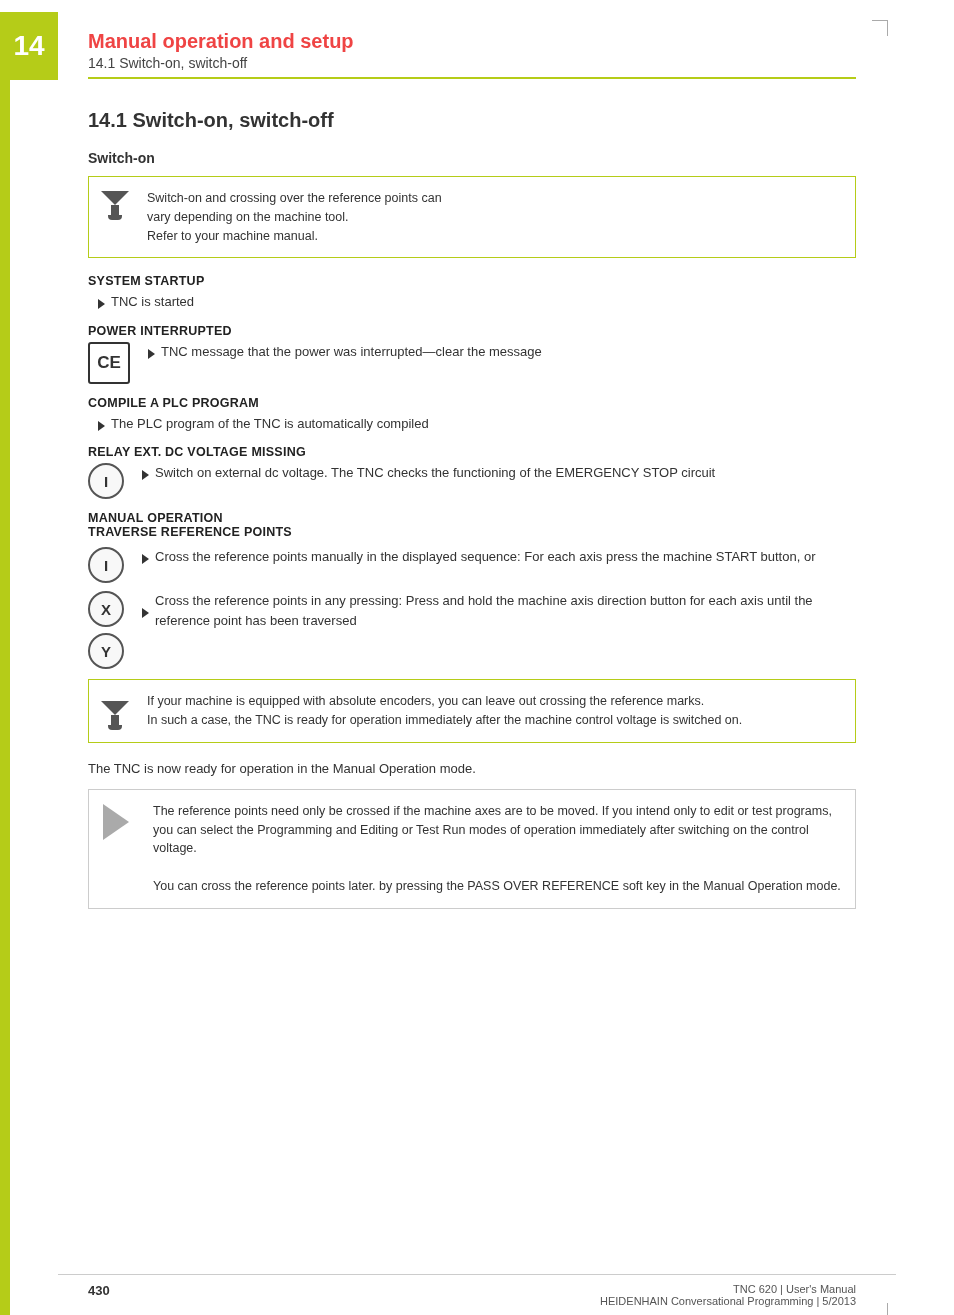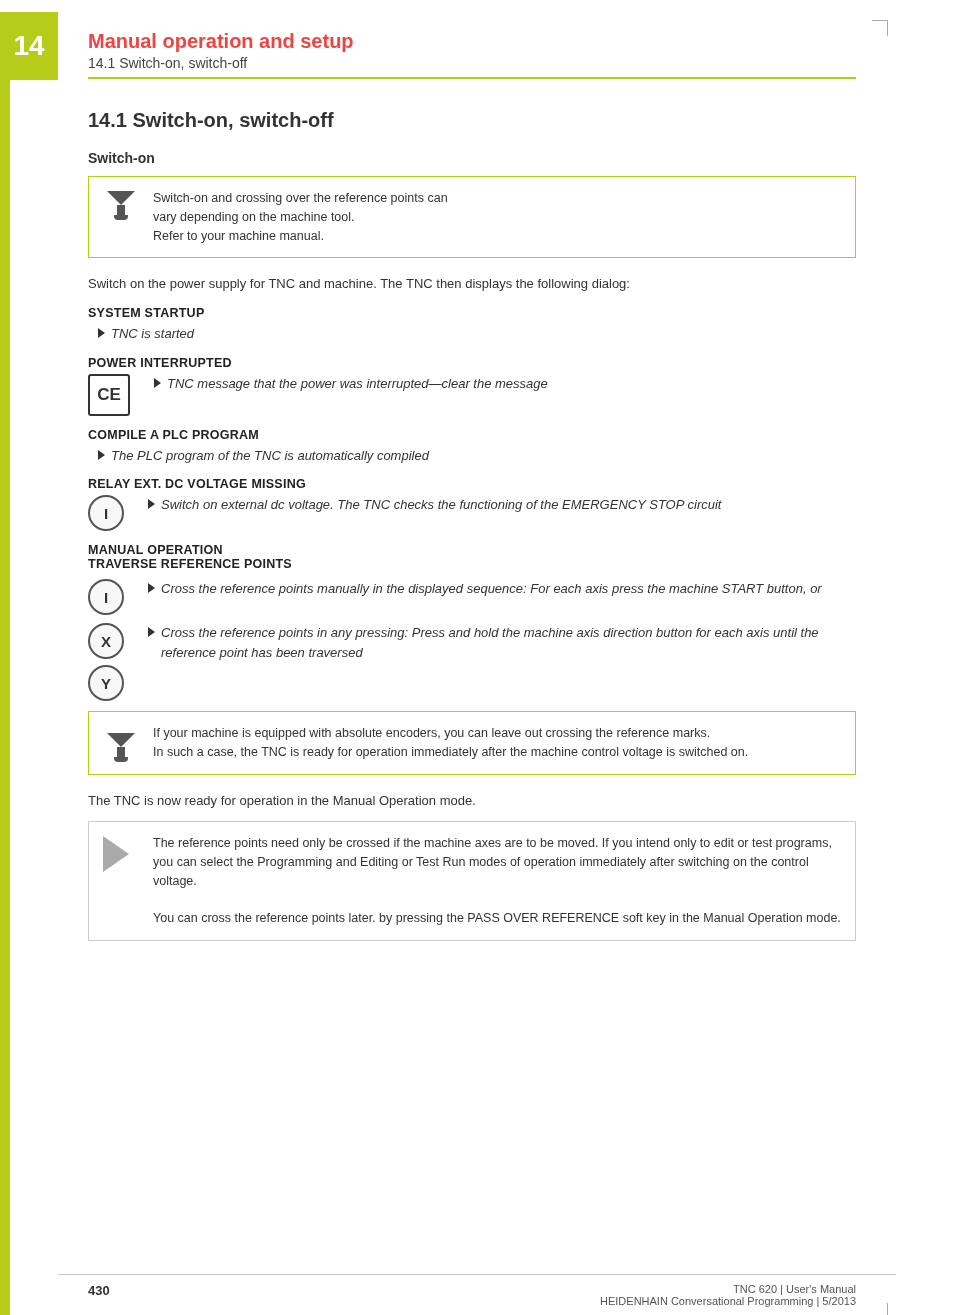--- a/index.html
+++ b/index.html
@@ -96,21 +96,21 @@
       font-size: 14px;
       font-weight: bold;
       color: #333;
       margin-bottom: 10px;
       margin-top: 6px;
     }
 
     
     .info-box {
       border: 1px solid #b5cc18;
-      padding: 12px 14px;
+      padding: 12px 8px;
       margin-bottom: 16px;
       display: flex;
       align-items: flex-start;
       gap: 14px;
     }
 
     .info-box-note {
       border: 1px solid #ccc;
       padding: 12px 14px;
       margin-bottom: 16px;
@@ -194,28 +194,27 @@
     }
 
     
     .tri-list {
       list-style: none;
       margin-bottom: 6px;
     }
 
     .tri-list li {
       display: flex;
-      align-items: flex-start;
+      align-items: center;
       gap: 6px;
       font-size: 13px;
       line-height: 1.5;
       color: #333;
       margin-bottom: 2px;
       padding-left: 10px;
-      font-style: italic;
     }
 
     .tri-bullet {
       margin-top: 4px;
       width: 0;
       height: 0;
       border-top: 5px solid transparent;
       border-bottom: 5px solid transparent;
       border-left: 7px solid #333;
       min-width: 7px;
@@ -249,21 +248,21 @@
       font-weight: bold;
       color: #333;
       min-width: 36px;
       background: #f8f8f8;
     }
 
     
     .icon-row {
       display: flex;
       align-items: flex-start;
-      gap: 14px;
+      gap: 8px;
       margin-bottom: 8px;
     }
 
     .icon-row-content {
       flex: 1;
     }
 
     .grouped-icon-col {
       display: flex;
       flex-direction: column;
@@ -375,21 +374,20 @@
         <div class="funnel-body"></div>
         <div class="funnel-bottom"></div>
       </div>
       <div class="info-box-text">
         <span>Switch-on and crossing over the reference points can</span><br>
         <span>vary depending on the machine tool.</span><br>
         <span>Refer to your machine manual.</span>
       </div>
     </div>
 
-    <div class="body-text">Switch on the power supply for TNC and machine. The TNC then displays the following dialog:</div>
 
     <div class="label-bold">SYSTEM STARTUP</div>
     <ul class="tri-list">
       <li>
         <div class="tri-bullet"></div>
         <span>TNC is started</span>
       </li>
     </ul>
 
     <div class="label-bold">POWER INTERRUPTED</div>

